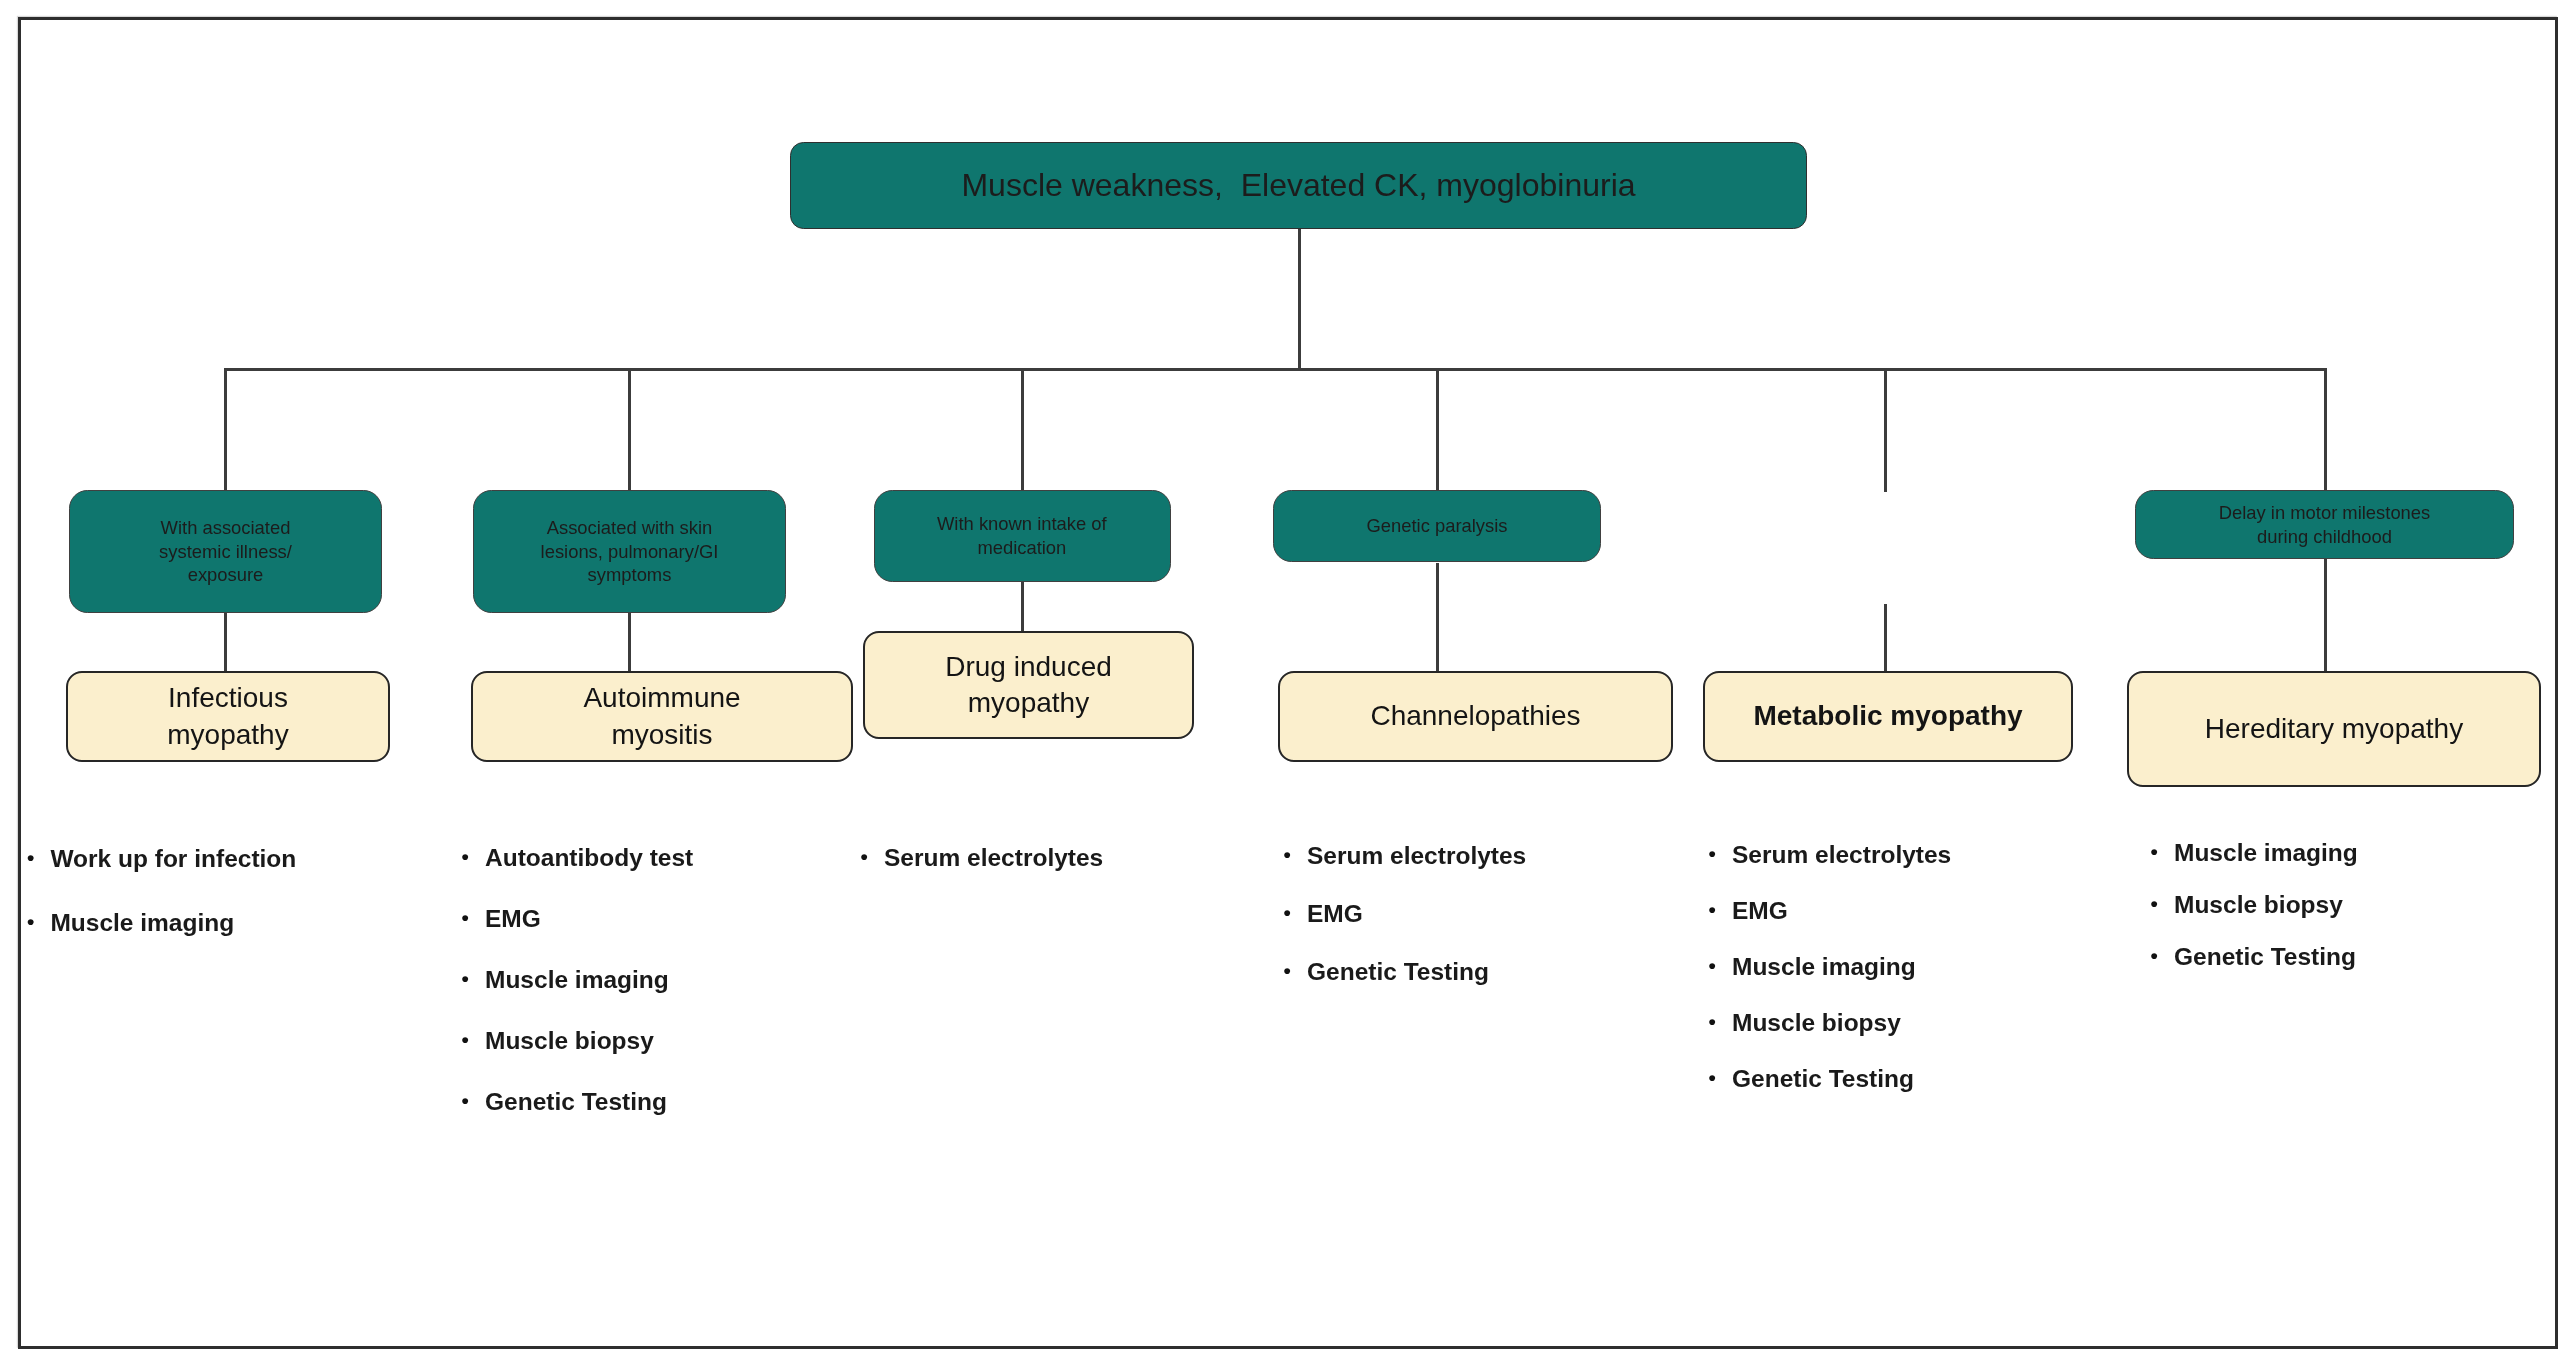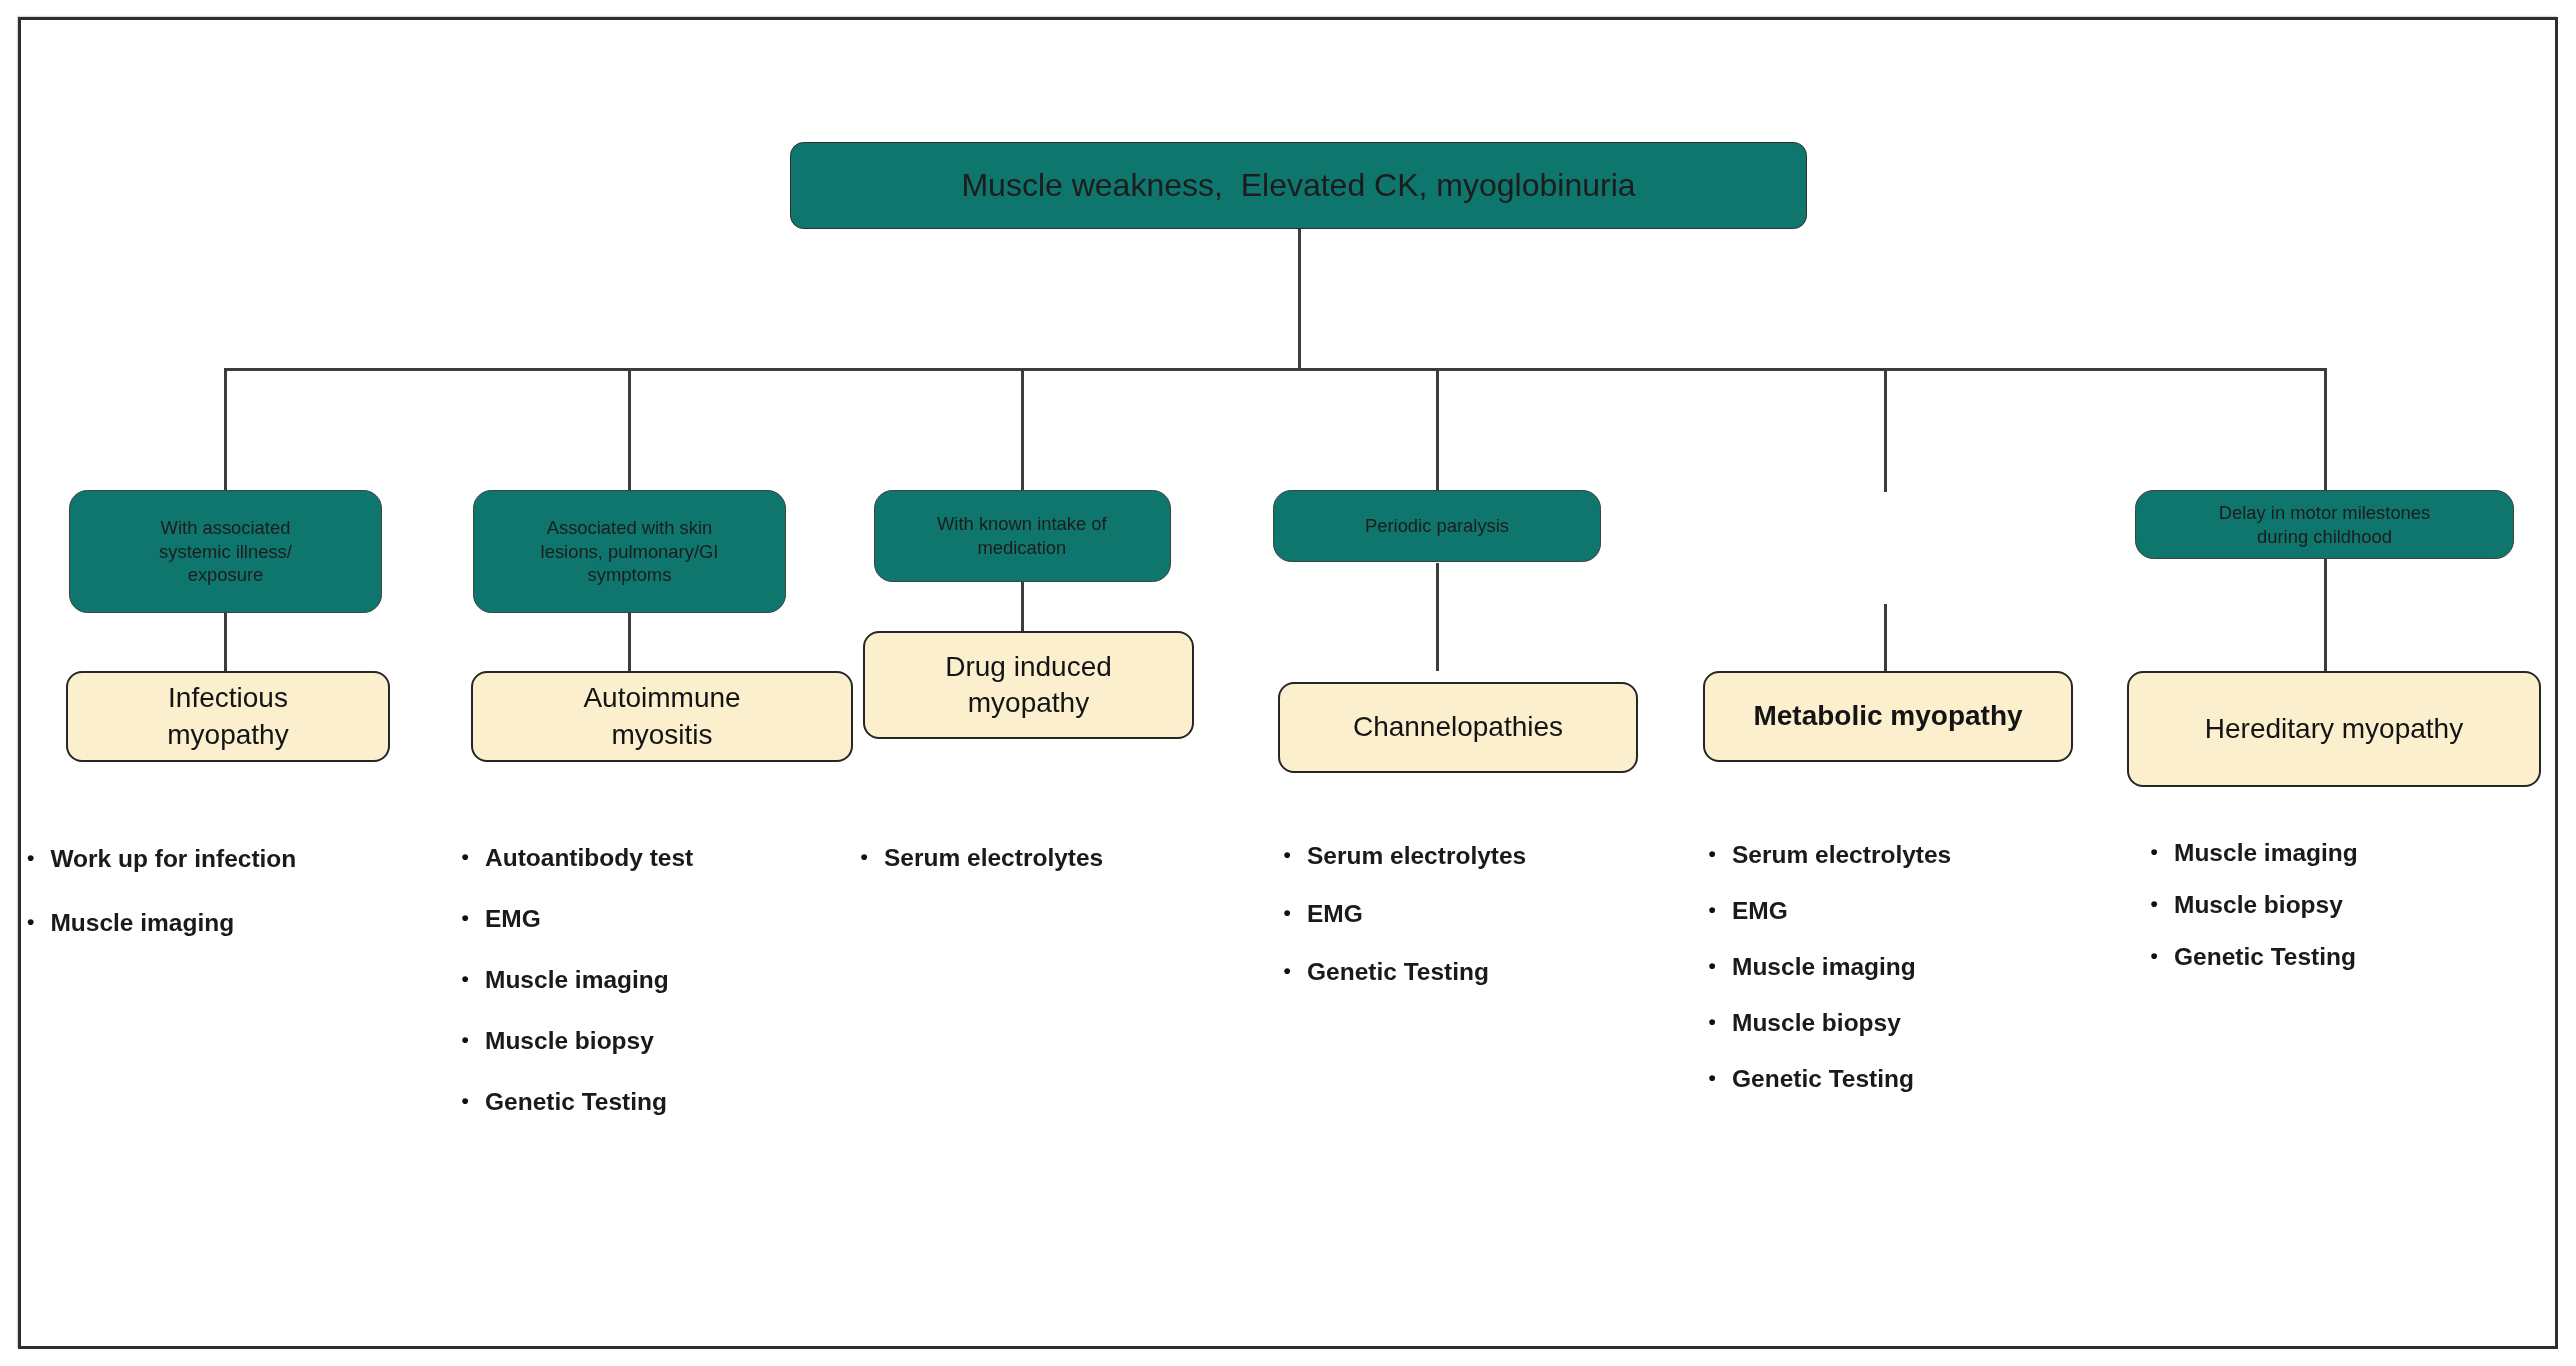--- a/index.html
+++ b/index.html
@@ -143,23 +143,23 @@
 
   <div class="node cond" style="left:874px; top:490px; width:297px; height:92px;padding-left:11px;">With known intake of
 medication</div>
   <div class="vl" style="left:1021px; top:582px; height:89px;"></div>
   <div class="node diag" style="left:863px; top:631px; width:331px; height:108px;">Drug induced
 myopathy</div>
   <ul class="tests" style="left:852px; top:827px; width:392px; --ih:61px;">
       <li>Serum electrolytes</li>
     </ul>
 
-  <div class="node cond" style="left:1273px; top:490px; width:328px; height:72px;">Periodic paralysis</div>
+  <div class="node cond" style="left:1273px; top:490px; width:328px; height:72px;">Genetic paralysis</div>
   <div class="vl" style="left:1436px; top:563px; height:108px;"></div>
-  <div class="node diag" style="left:1278px; top:671px; width:360px; height:91px;margin-top:11px;">Channelopathies</div>
+  <div class="node diag" style="left:1278px; top:671px; width:395px; height:91px;">Channelopathies</div>
   <ul class="tests" style="left:1275px; top:827px; width:392px; --ih:58px;">
       <li>Serum electrolytes</li>
       <li>EMG</li>
       <li>Genetic Testing</li>
     </ul>
 
   <div class="vl" style="left:1884px; top:604px; height:67px;"></div>
   <div class="node diag" style="left:1703px; top:671px; width:370px; height:91px;font-weight:bold;">Metabolic myopathy</div>
   <ul class="tests" style="left:1700px; top:827px; width:404px; --ih:56px;">
       <li>Serum electrolytes</li>

